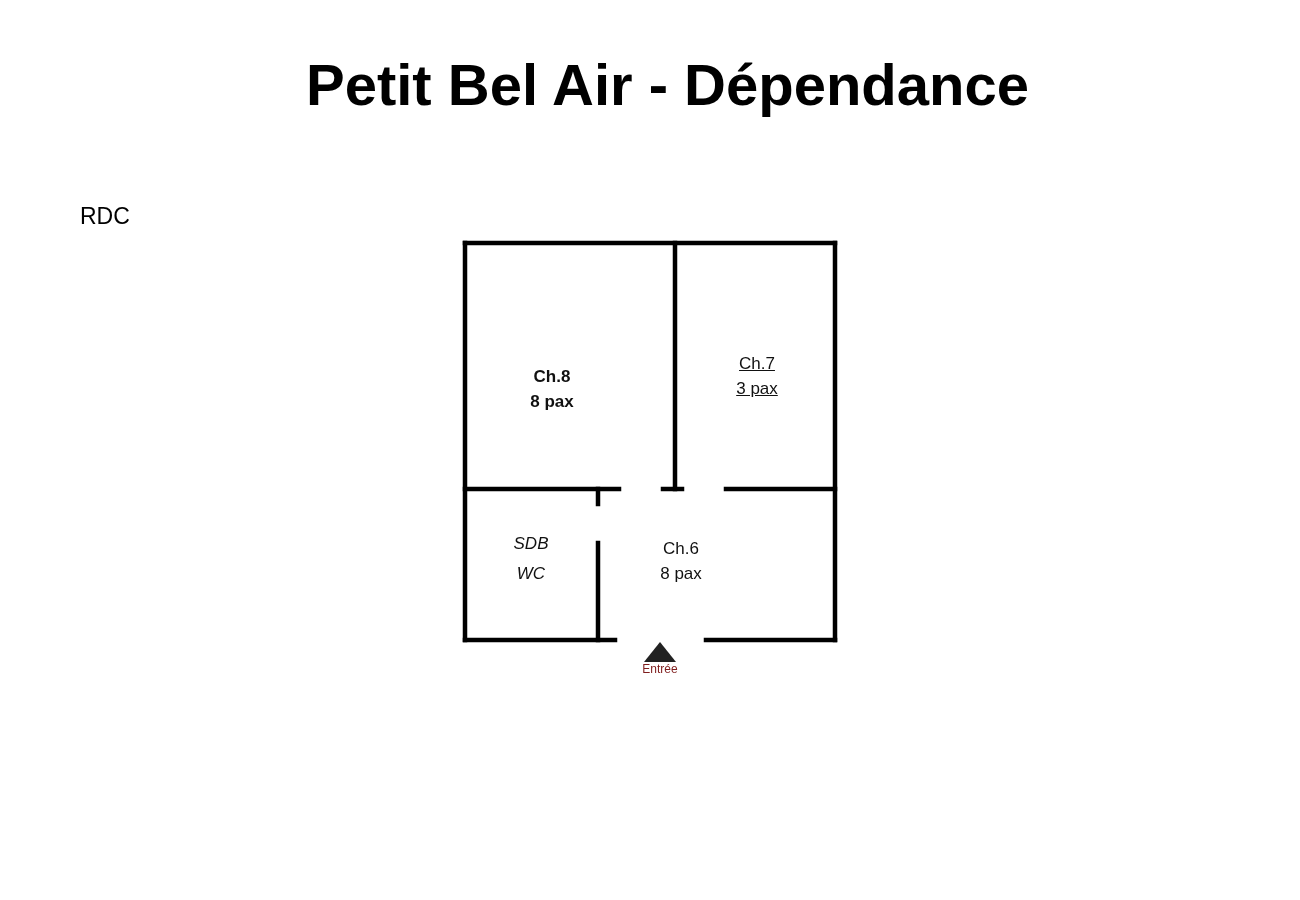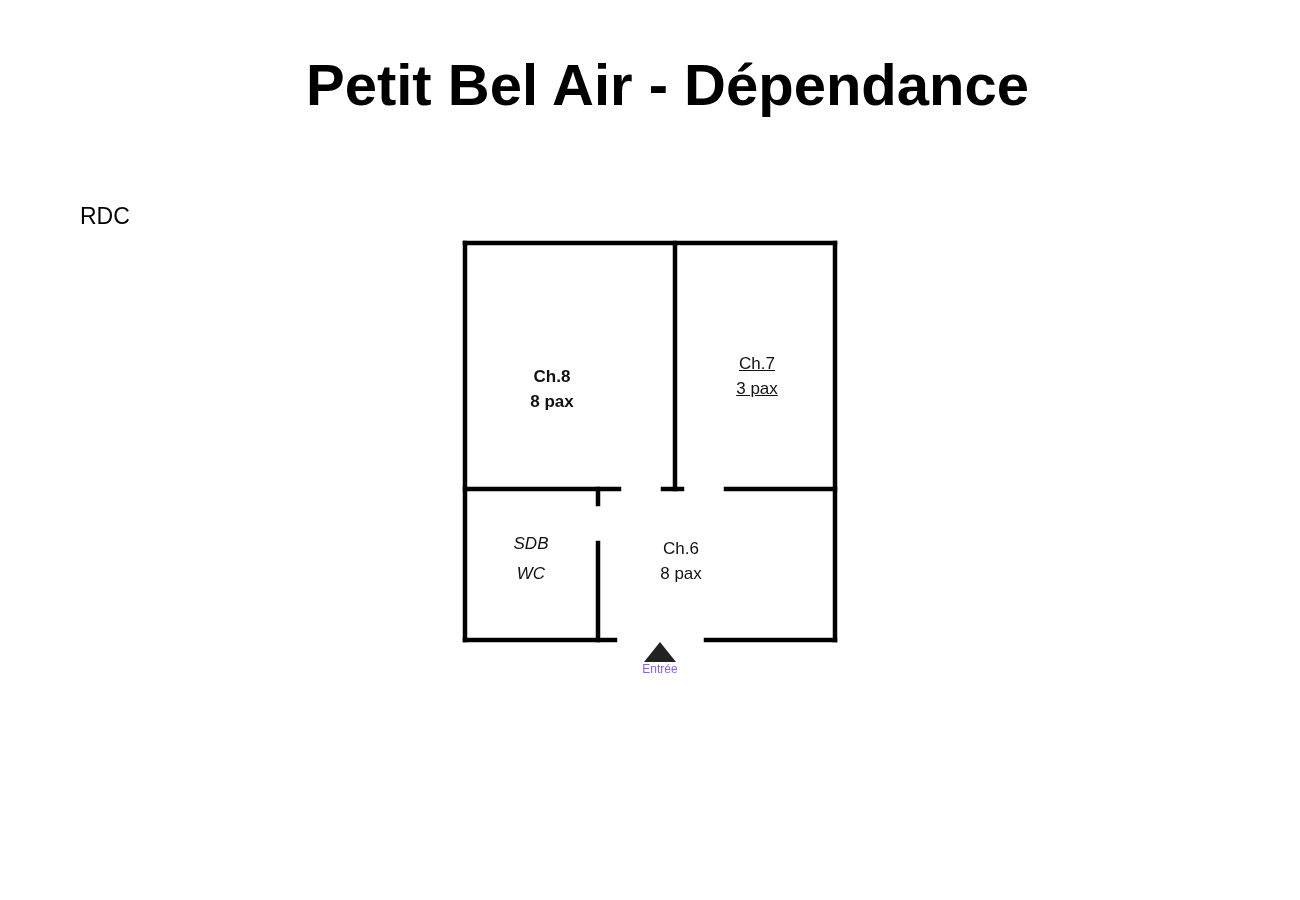--- a/index.html
+++ b/index.html
@@ -1,21 +1,21 @@
 <!DOCTYPE html>
 <html><head>
 <meta charset="utf-8">
 <style>
   html, body { margin: 0; padding: 0; background: #ffffff; }
   body { width: 1300px; height: 900px; position: relative; overflow: hidden; font-family: "Liberation Sans", "DejaVu Sans", sans-serif; color: #000; }
   .title { position: absolute; left: 0; width: 1335px; top: 52px; text-align: center; font-size: 58px; font-weight: bold; letter-spacing: 0px; line-height: 66px; }
   .floor-label { position: absolute; left: 80px; top: 199px; font-size: 23px; line-height: 34px; }
   .plan { position: absolute; left: 0; top: 0; width: 1300px; height: 900px; }
   .room-label { position: absolute; text-align: center; font-size: 17px; line-height: 25px; color: #111; transform: translateX(-50%); white-space: nowrap; }
-  .entry-label { position: absolute; font-size: 12px; color: #8b5cf6; transform: translateX(-50%); white-space: nowrap; }
+  .entry-label { position: absolute; font-size: 12px; color: #7f1d1d; transform: translateX(-50%); white-space: nowrap; }
 </style>
 </head>
 <body>
 
 <div class="title">Petit Bel Air - Dépendance</div>
 <div class="floor-label">RDC</div>
 
 <svg class="plan" width="1300" height="900" viewBox="0 0 1300 900">
   <g stroke="#000" stroke-width="4.5" stroke-linecap="square" fill="none">
 

